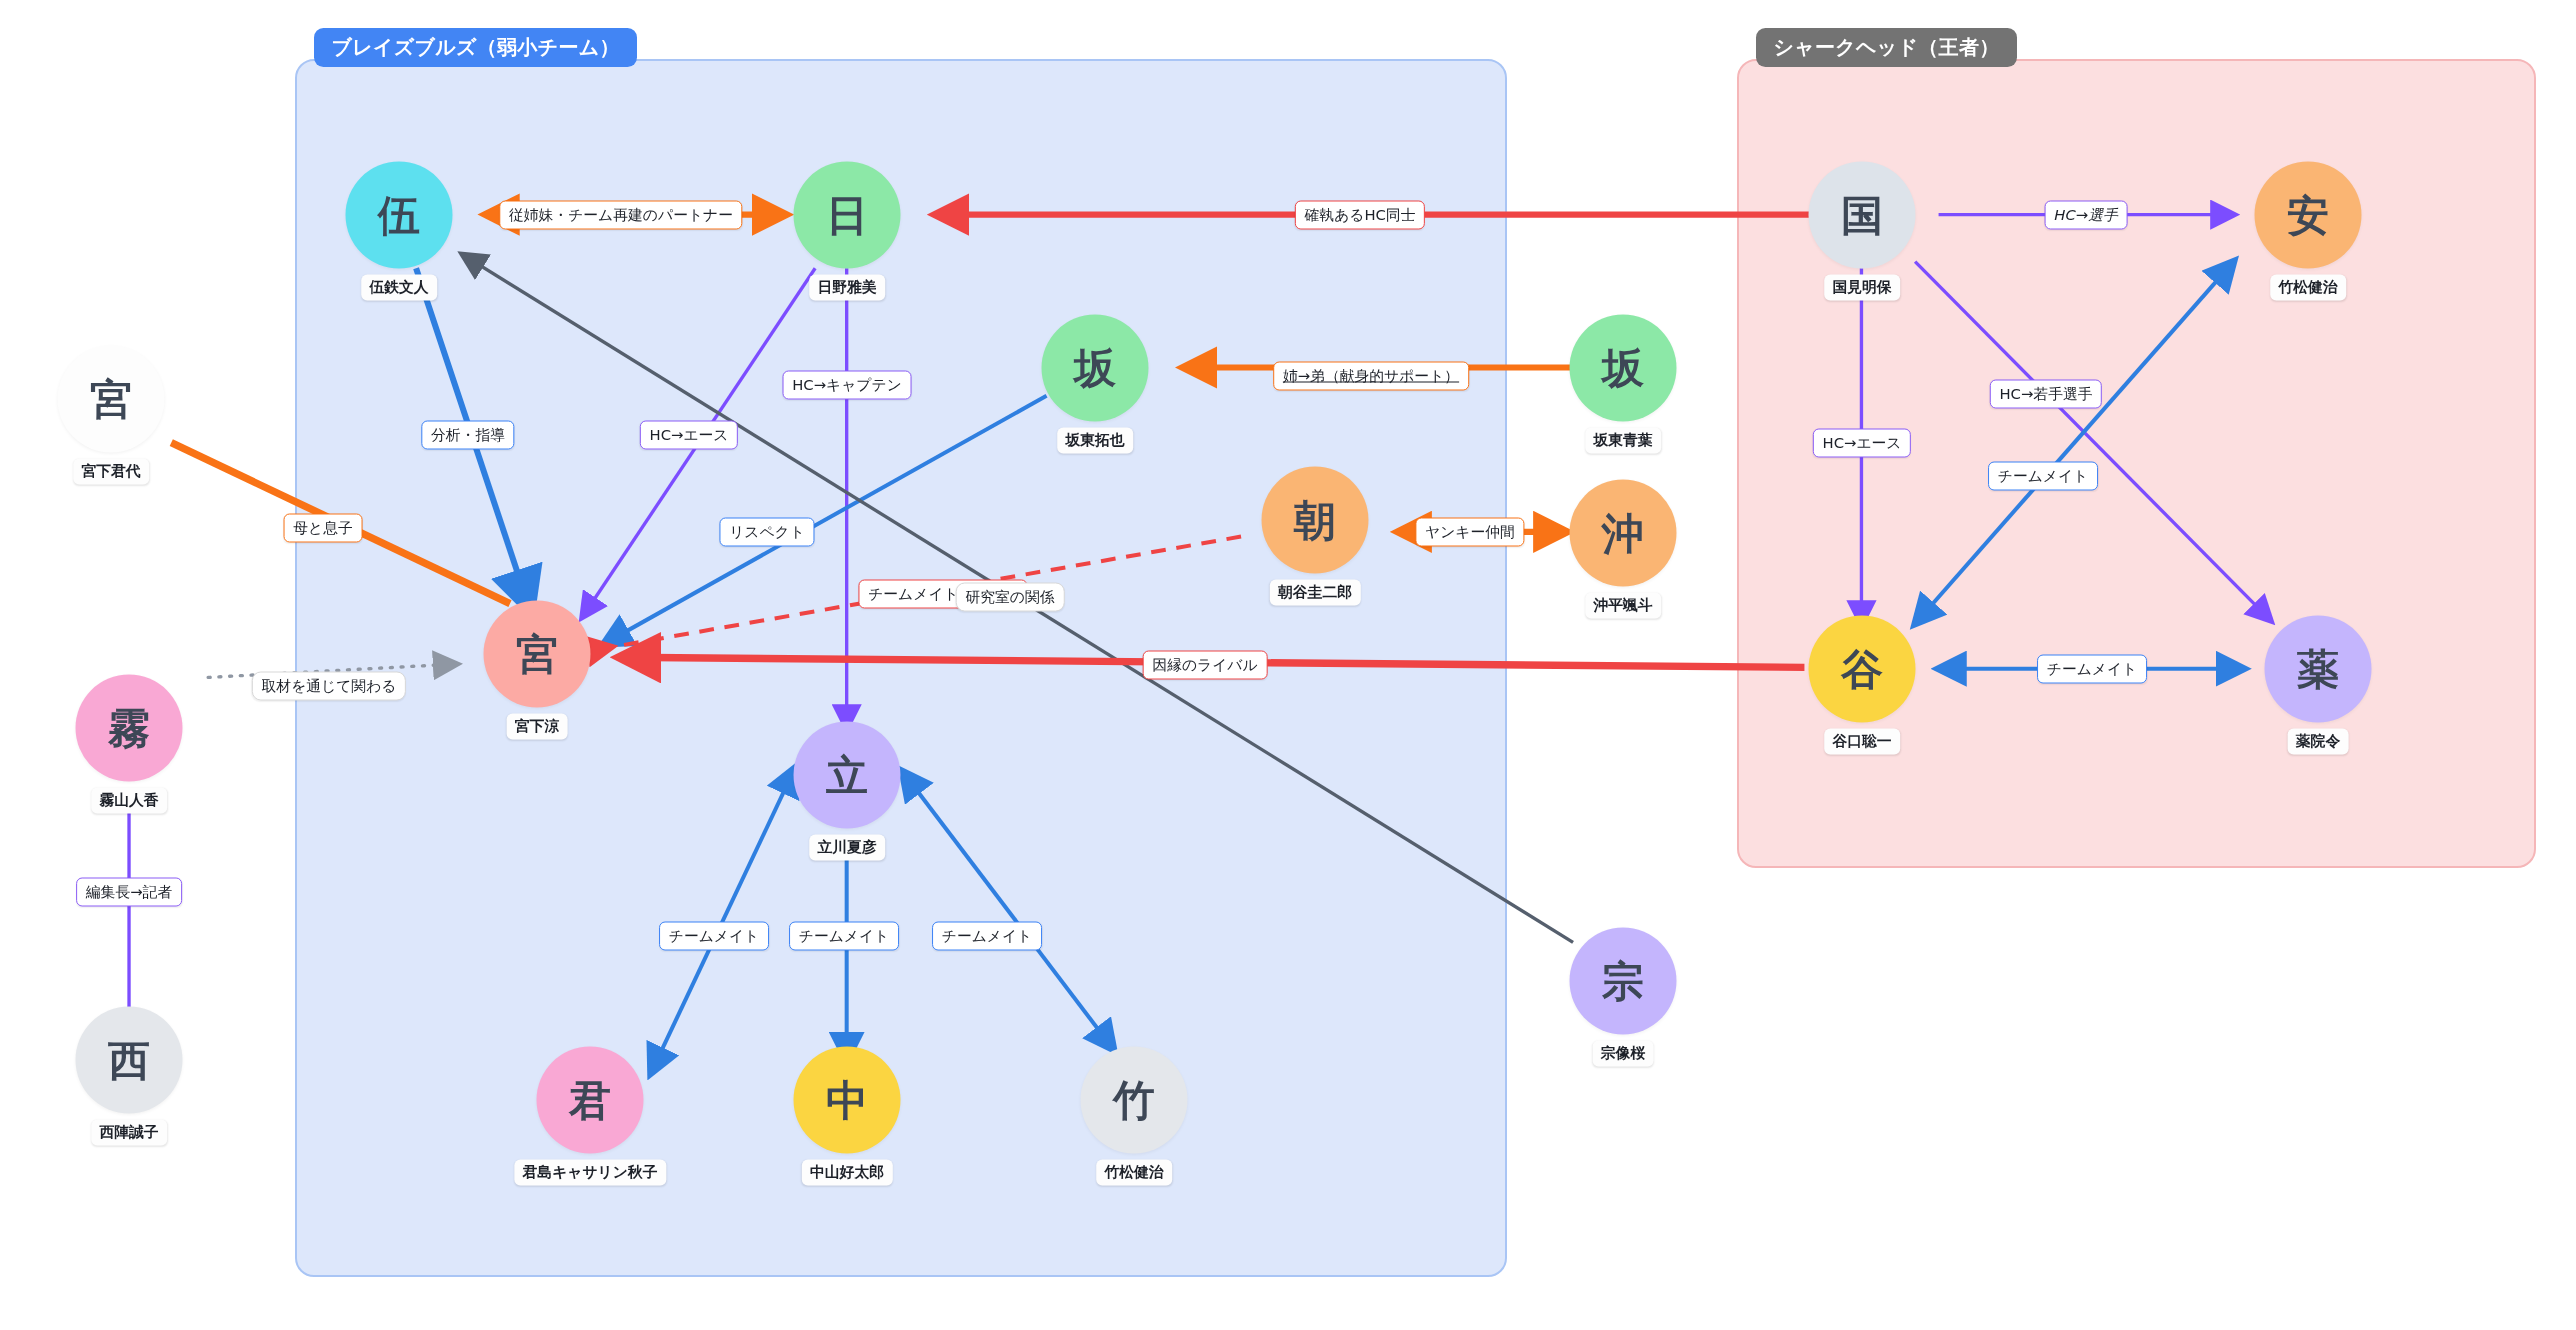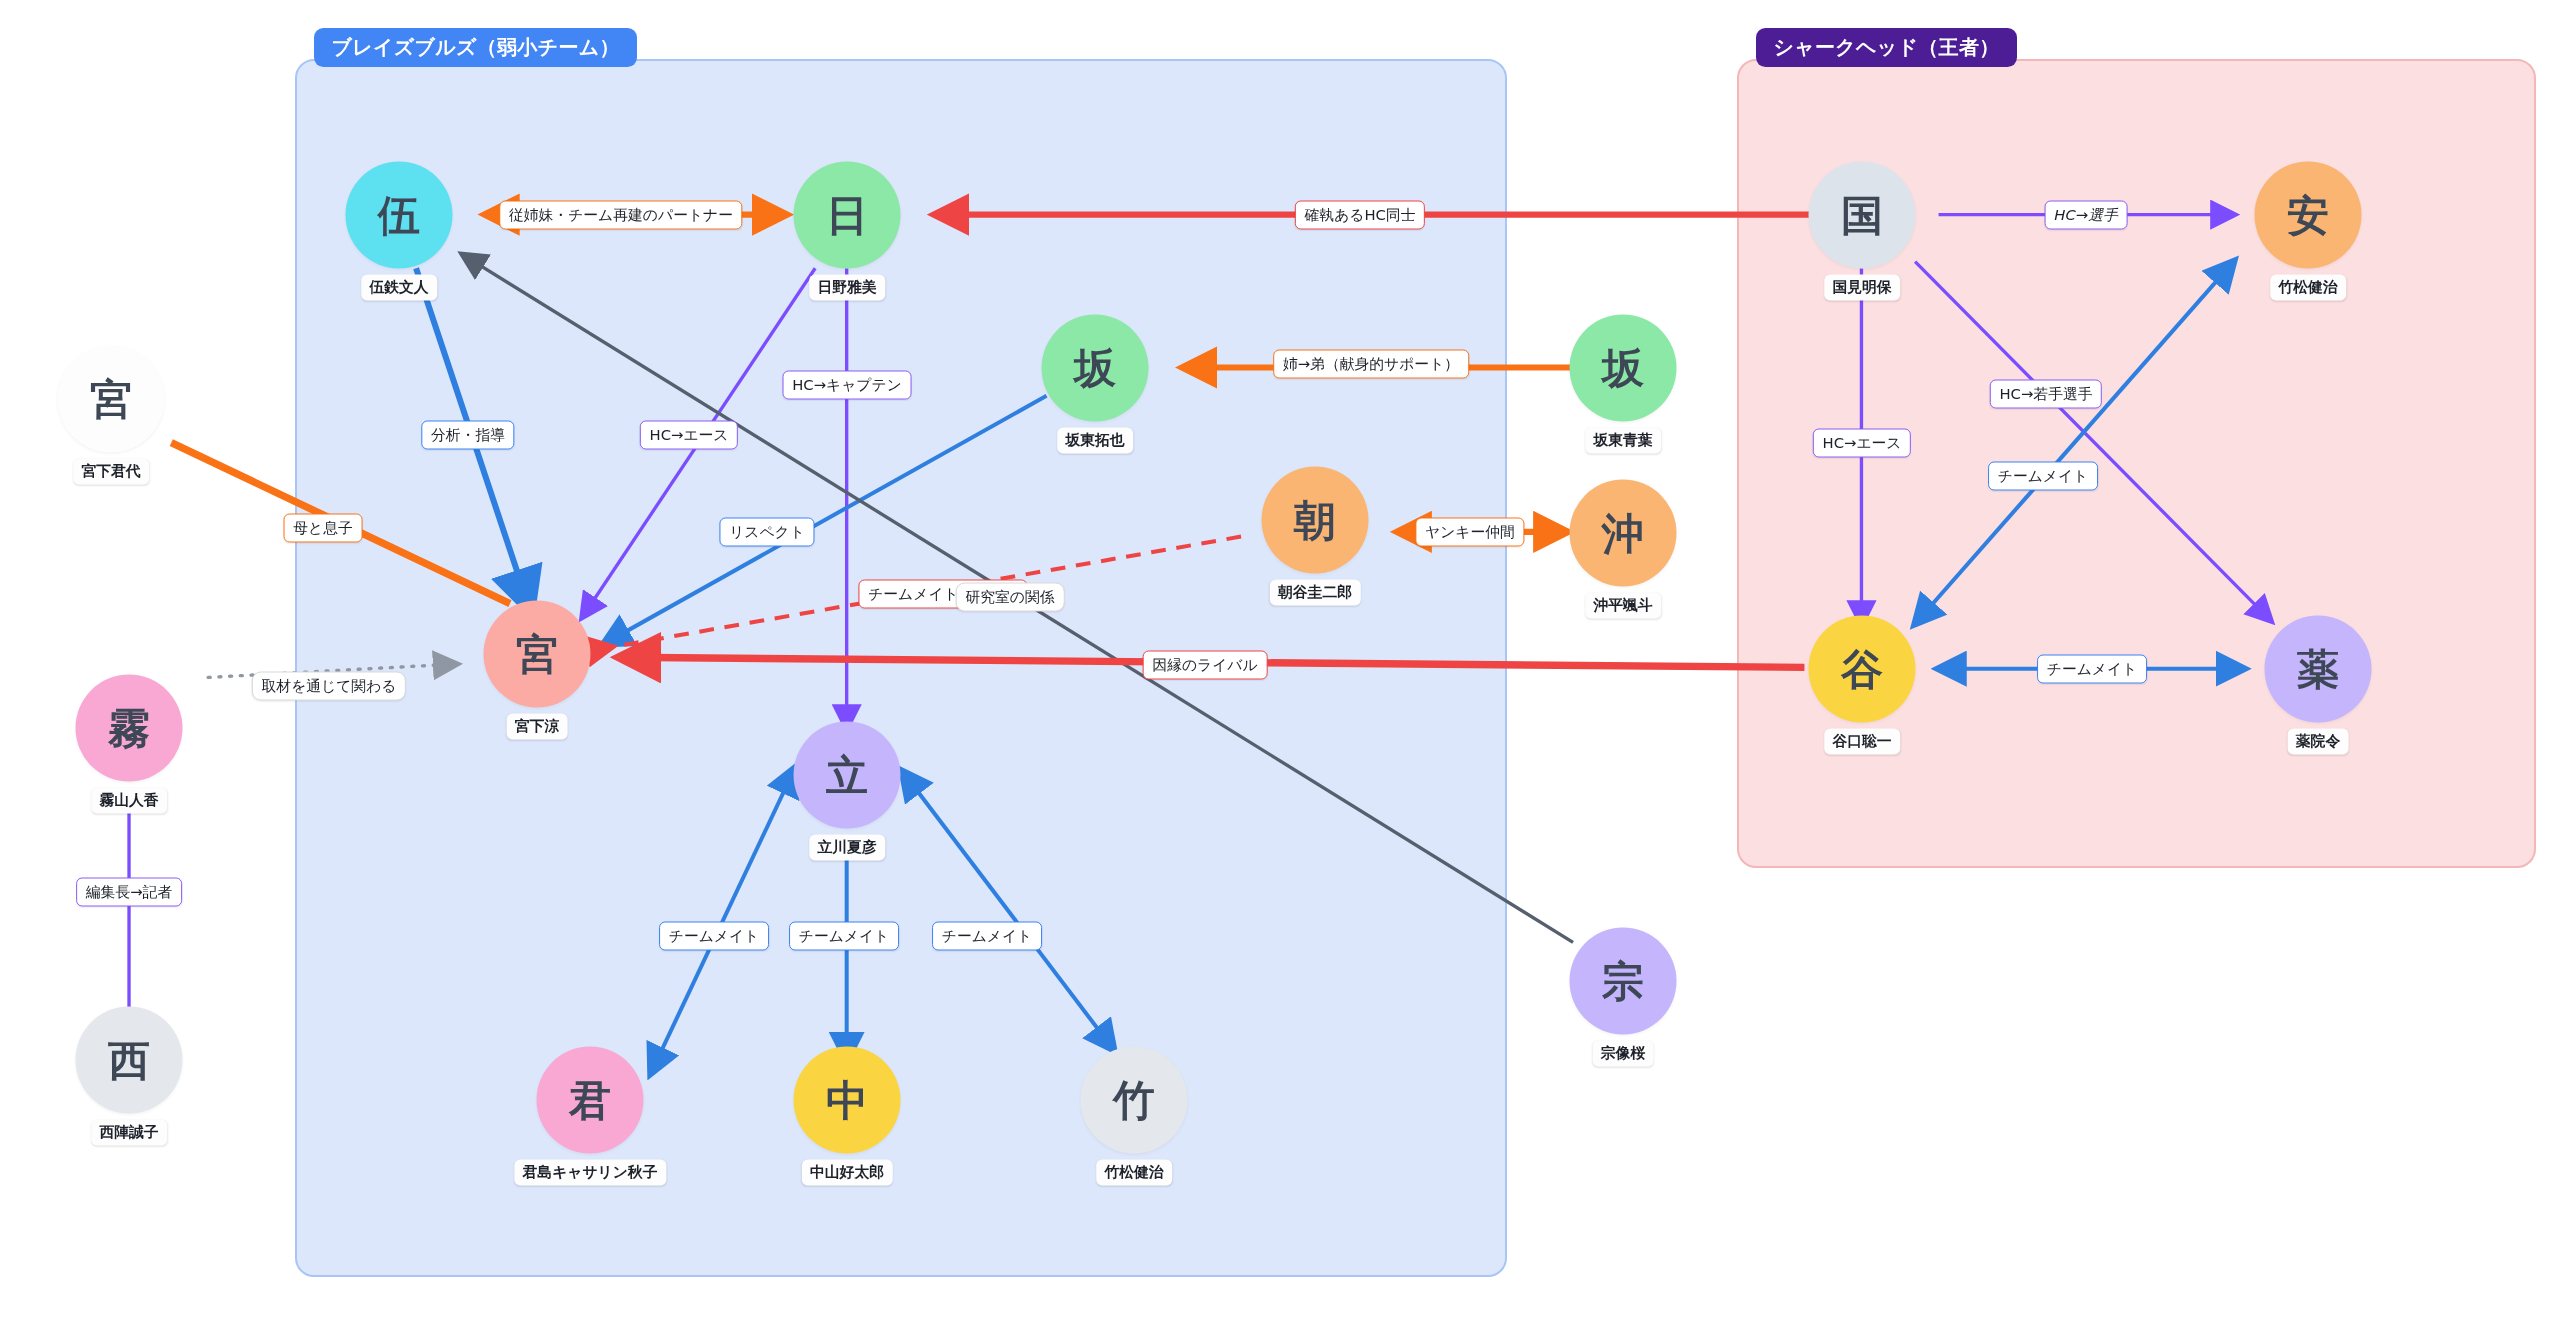--- a/index.html
+++ b/index.html
@@ -54,21 +54,21 @@
 
 <div id="stage">
 
   <div class="group" style="left:295px;top:59px;width:1208px;height:1214px;">
     <div class="group-body" style="background:#dde7fb;border:2px solid #a9c5f5;"></div>
     <div class="group-label" style="background:#4285f4;">ブレイズブルズ（弱小チーム）</div>
   </div>
 
   <div class="group" style="left:1737px;top:59px;width:795px;height:805px;">
     <div class="group-body" style="background:#fcdfe0;border:2px solid #f5b6b8;"></div>
-    <div class="group-label" style="background:#4c1d95;font-family:Liberation Mono, monospace;">シャークヘッド（王者）</div>
+    <div class="group-label" style="background:#737373;font-family:Liberation Mono, monospace;">シャークヘッド（王者）</div>
   </div>
 
   <svg id="edges" viewBox="0 0 3840 1983">
     <defs>
       <marker id="ar-blue" markerWidth="9" markerHeight="9" refX="7" refY="4.5" orient="auto">
         <path d="M0,0 L9,4.5 L0,9 z" fill="#2f7fe0"></path>
         </marker>
       <marker id="ar-blue-s" markerWidth="9" markerHeight="9" refX="2" refY="4.5" orient="auto">
         <path d="M9,0 L0,4.5 L9,9 z" fill="#2f7fe0"></path>
         </marker>
@@ -233,21 +233,21 @@
     <div class="node-name">谷口聡一</div>
   </div>
 
   <div class="node" style="left:2318px;top:669px;">
     <div class="node-circle" style="width:107px;height:107px;background:#c4b5fd;">薬</div>
     <div class="node-name">薬院令</div>
   </div>
 
   <div class="elabel orange" style="left:621px;top:215px;">従姉妹・チーム再建のパートナー</div>
   <div class="elabel red" style="left:1360px;top:215px;">確執あるHC同士</div>
-  <div class="elabel orange" style="left:1371px;top:364px;">姉→弟（献身的サポート）</div>
+  <div class="elabel orange" style="left:1371px;top:376px;text-decoration:underline;">姉→弟（献身的サポート）</div>
   <div class="elabel purple" style="left:847px;top:385px;">HC→キャプテン</div>
   <div class="elabel purple" style="left:689px;top:435px;">HC→エース</div>
   <div class="elabel blue" style="left:468px;top:435px;">分析・指導</div>
   <div class="elabel blue" style="left:767px;top:532px;">リスペクト</div>
   <div class="elabel orange" style="left:323px;top:528px;">母と息子</div>
   <div class="elabel gray" style="left:329px;top:686px;">取材を通じて関わる</div>
   <div class="elabel purple" style="left:129px;top:892px;">編集長→記者</div>
   <div class="elabel orange" style="left:1470px;top:532px;">ヤンキー仲間</div>
   <div class="elabel red" style="left:943px;top:594px;">チームメイト（衝突）</div>
   <div class="elabel gray" style="left:1010px;top:597px;">研究室の関係</div>

